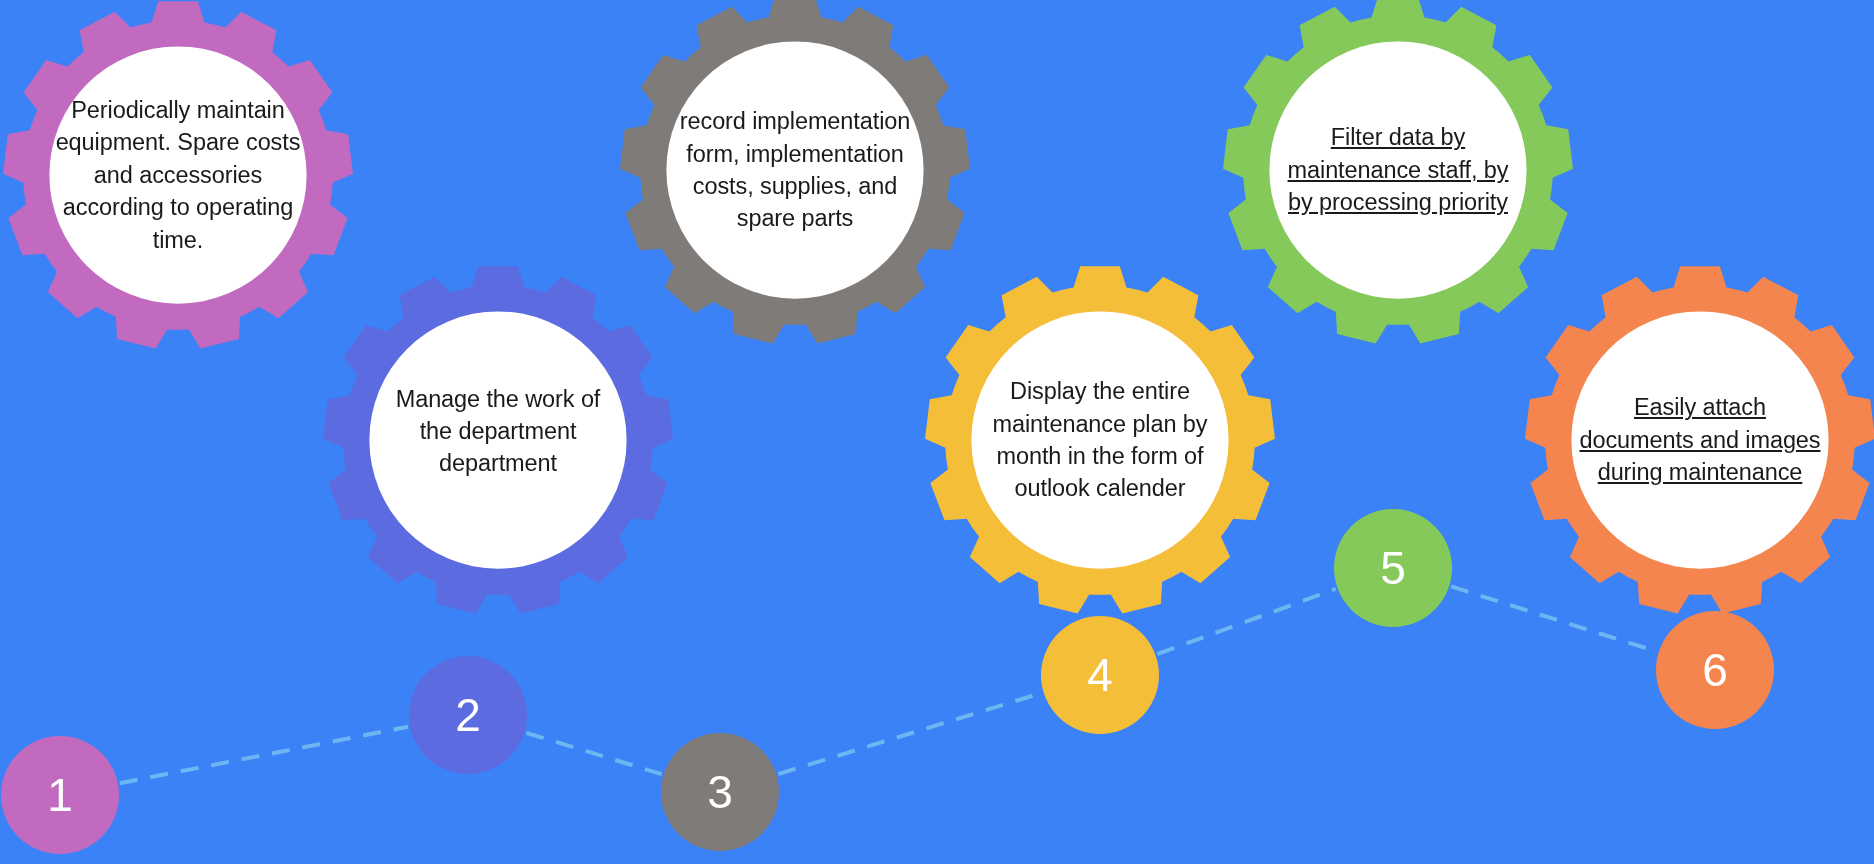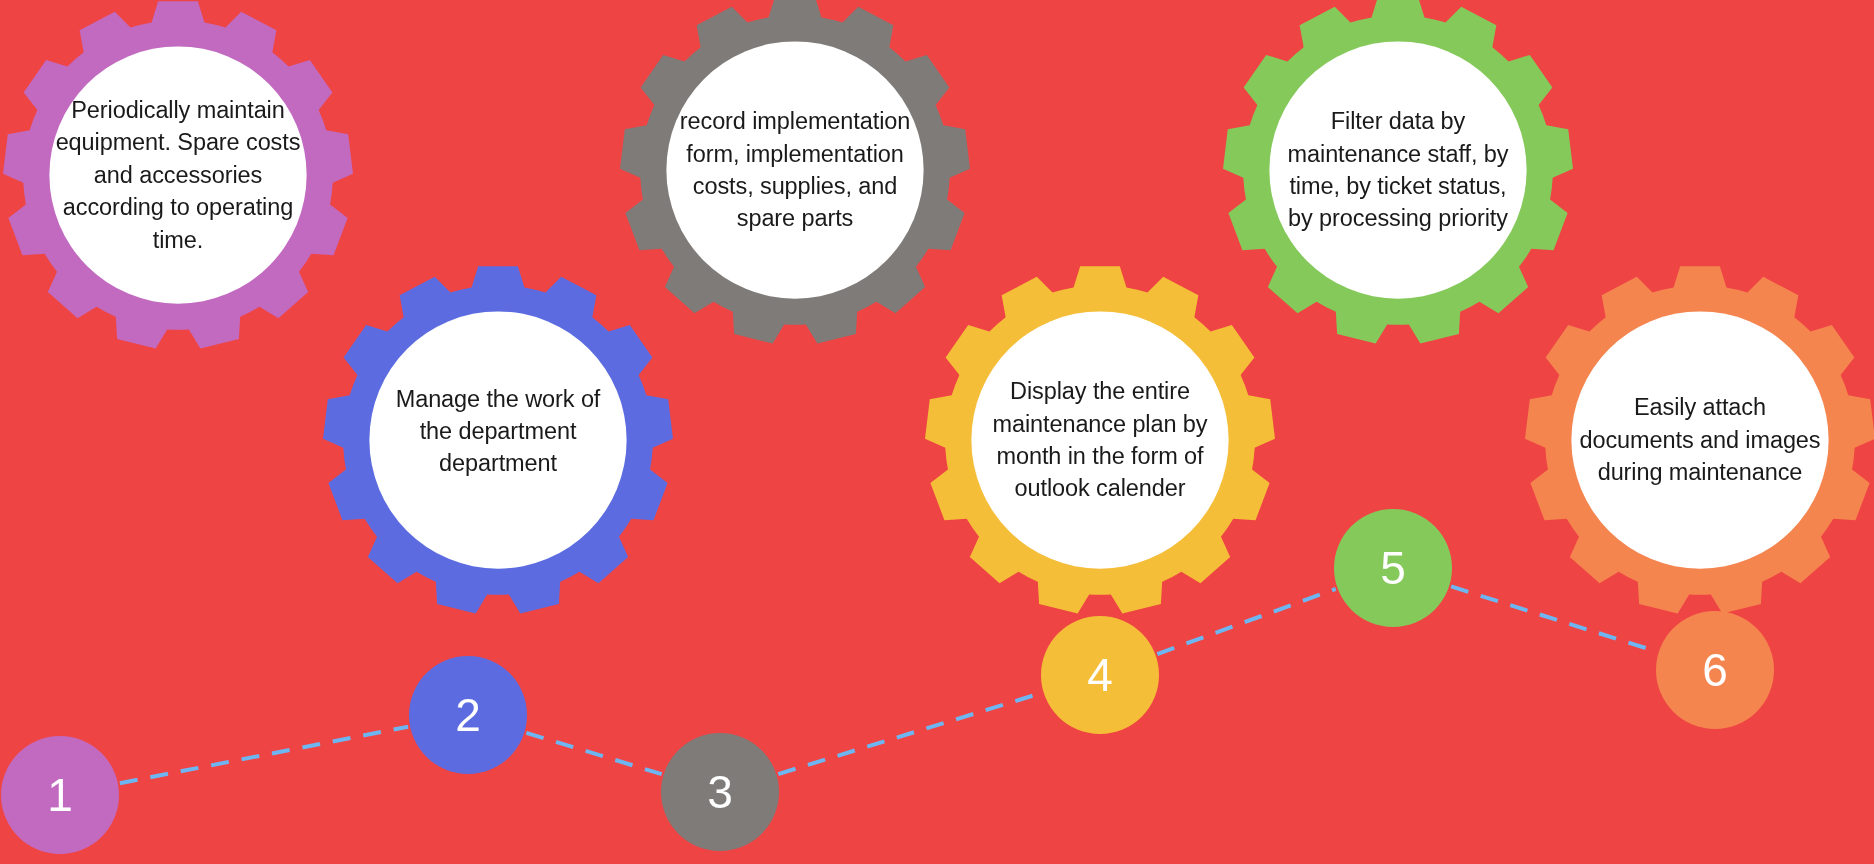--- a/index.html
+++ b/index.html
@@ -8,21 +8,21 @@
     padding: 0;
     background: #ffffff;
   }
   body {
     font-family: "Liberation Sans", sans-serif;
   }
   #canvas {
     position: relative;
     width: 1874px;
     height: 864px;
-    background: #ef4444;
+    background: #3b82f6;
     overflow: hidden;
   }
   #diagram-svg {
     position: absolute;
     top: 0;
     left: 0;
     width: 1874px;
     height: 864px;
   }
   .gear-text {
@@ -127,29 +127,28 @@
         </div>
       </div>
       <div class="gear-text" style="left: 975.75px; top: 315.75px; width: 248.5px; height: 248.5px;">
         <div>
           <span>Display the entire</span>
           <span>maintenance plan by</span>
           <span>month in the form of</span>
           <span>outlook calender</span>
         </div>
       </div>
-      <div class="gear-text" style="left: 1273.75px; top: 45.75px; width: 248.5px; height: 248.5px;">
+      <div class="gear-text" style="left: 1273.75px; top: 45.75px; width: 248.5px; height: 248.5px; text-decoration: underline;">
         <div>
           <span>Filter data by</span>
           <span>maintenance staff, by</span>
-          <span>time, by ticket status,</span>
           <span>by processing priority</span>
         </div>
       </div>
-      <div class="gear-text" style="left: 1575.75px; top: 315.75px; width: 248.5px; height: 248.5px;">
+      <div class="gear-text" style="left: 1575.75px; top: 315.75px; width: 248.5px; height: 248.5px; text-decoration: underline;">
         <div>
           <span>Easily attach</span>
           <span>documents and images</span>
           <span>during maintenance</span>
         </div>
       </div>
     </div>
   <div id="number-layer">
       <div class="step-num" style="left: 1px; top: 736px; width: 118px; height: 118px; color: rgb(255, 255, 255);">1</div>
       <div class="step-num" style="left: 409px; top: 656px; width: 118px; height: 118px; color: rgb(255, 255, 255);">2</div>

